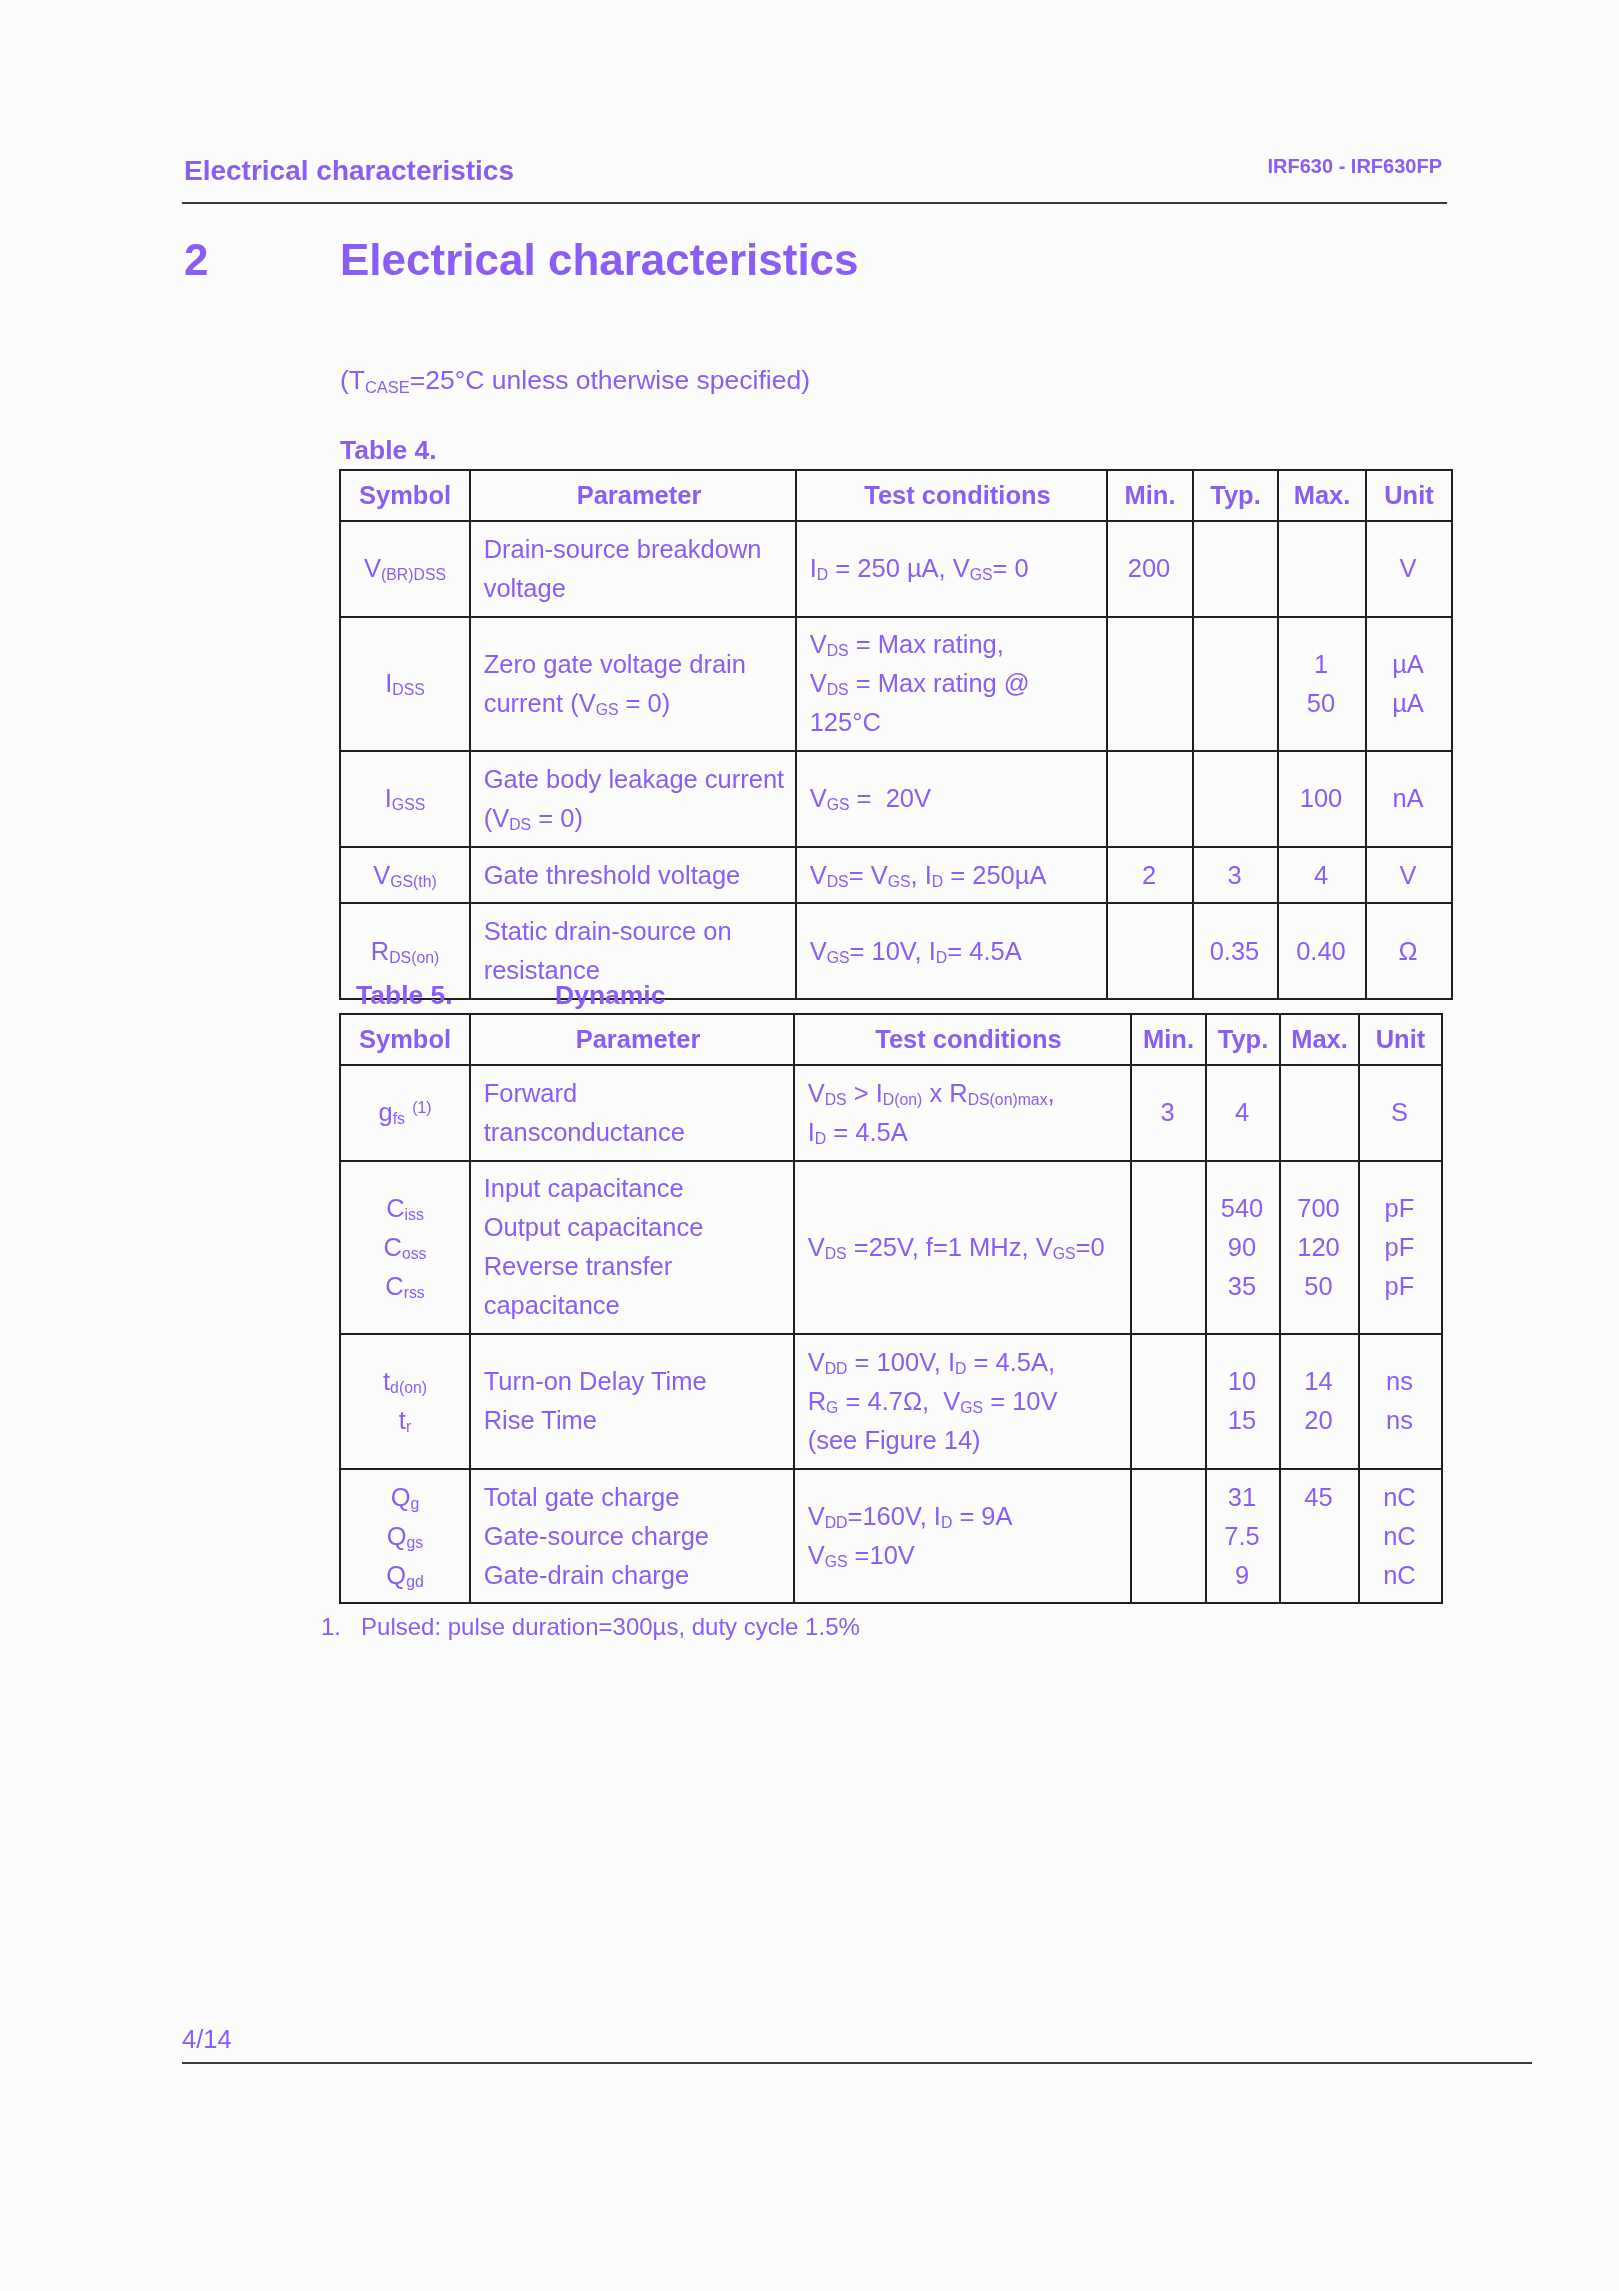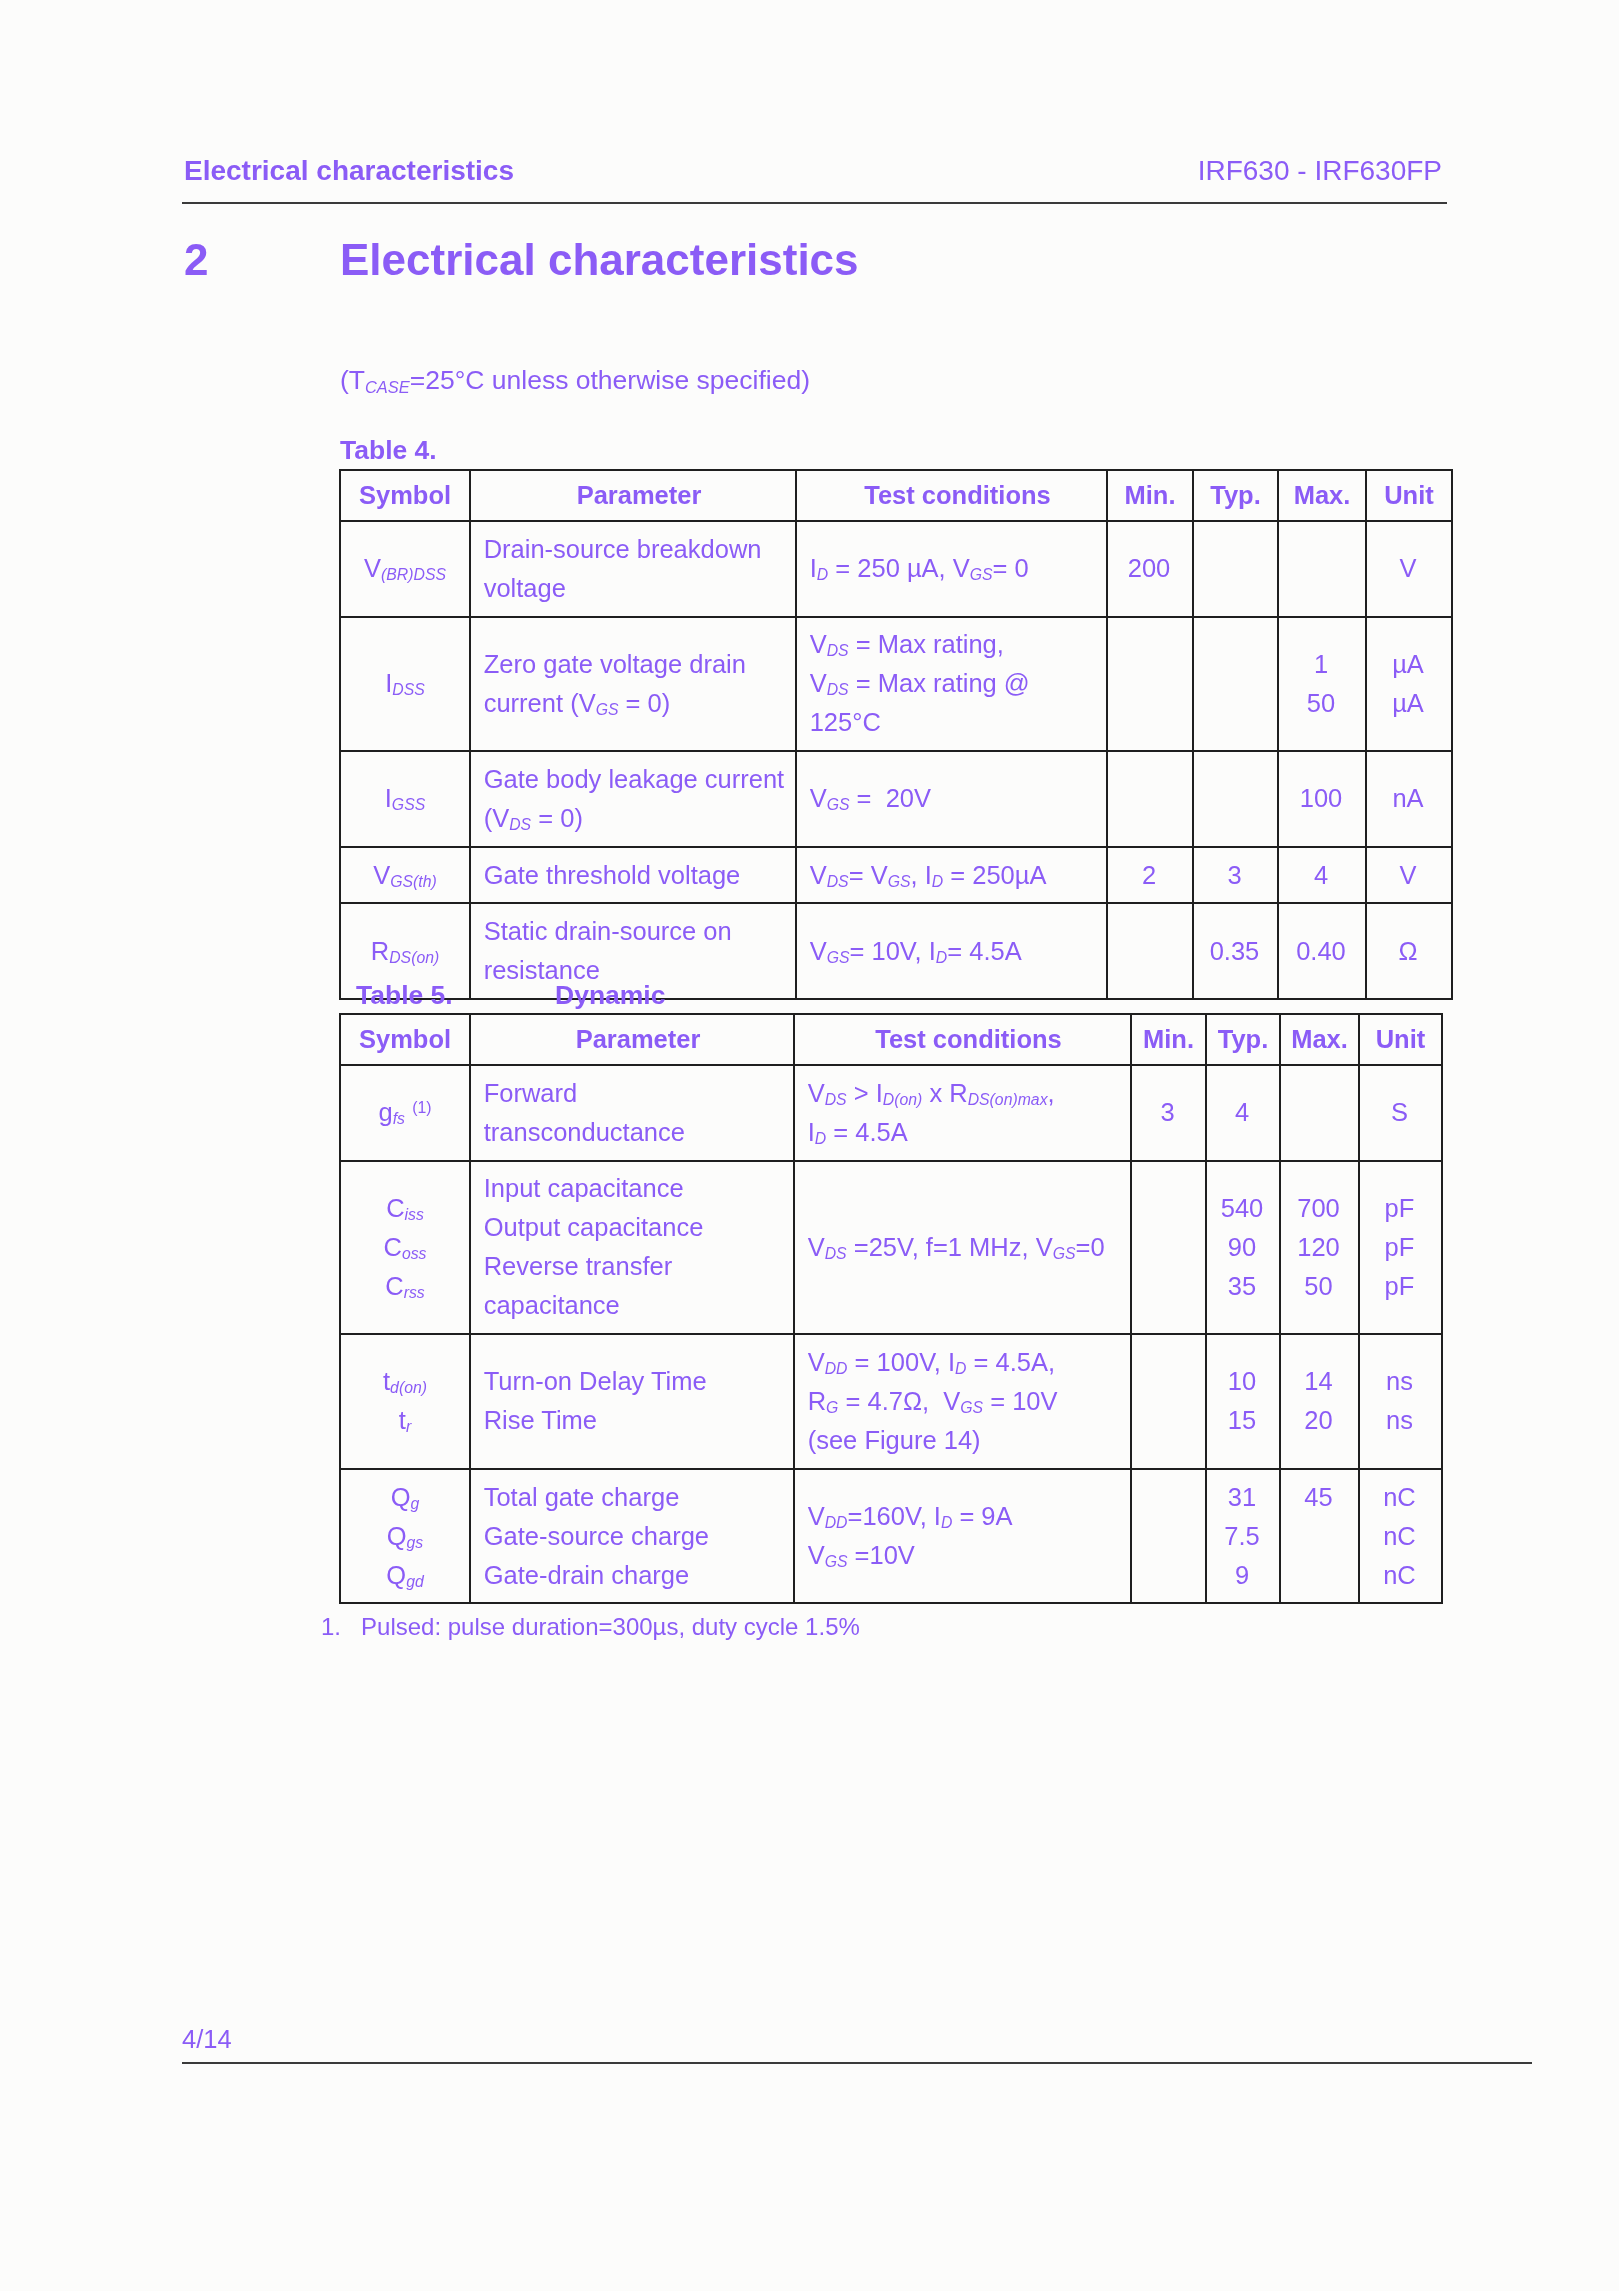--- a/index.html
+++ b/index.html
@@ -6,21 +6,21 @@
   .page{
     position:relative;
     width:1619px;height:2292px;
     background:#fcfcfb;
     font-family:"Liberation Sans","DejaVu Sans",sans-serif;
     color:#8b5cf6;
     overflow:hidden;
   }
   
   .hdr-left{position:absolute;left:184px;top:155px;font-size:28px;font-weight:bold;}
-  .hdr-right{position:absolute;right:177px;top:155px;font-size:28px;font-weight:normal;}
+  .hdr-right{position:absolute;right:177px;top:155px;font-size:20px;font-weight:bold;}
   .hdr-rule{position:absolute;left:182px;top:202px;width:1265px;height:2px;background:#3a3a3a;}
   
   .sec-num{position:absolute;left:184px;top:235px;font-size:44px;font-weight:bold;}
   .sec-title{position:absolute;left:340px;top:235px;font-size:44px;font-weight:bold;}
   .subtitle{position:absolute;left:340px;top:365px;font-size:26.5px;}
   
   .caption{position:absolute;display:flex;font-size:26.5px;font-weight:bold;}
   .cap-label{width:160px;}
   #cap4{left:340px;top:435px;flex-direction:column;}
   #cap5{left:356px;top:980px;gap:39px;}
@@ -45,21 +45,21 @@
   .c0{text-align:center;}
   .c1,.c2{text-align:left;padding-left:12.7px;padding-right:7.8px;}
   .c3,.c4,.c5,.c6{text-align:center;padding-left:2px;padding-right:4px;}
   .head.c1,.head.c2{text-align:left;padding-left:14px;}
   
   .t0 .c0{width:128px}.t0 .c1{width:326px}.t0 .c2{width:311px}
   .t0 .c3{width:86px}.t0 .c4{width:85px}.t0 .c5{width:88px}.t0 .c6{width:86px}
   
   .t1 .c0{width:128px}.t1 .c1{width:324px}.t1 .c2{width:337px}
   .t1 .c3{width:75px}.t1 .c4{width:74px}.t1 .c5{width:79px}.t1 .c6{width:83px}
-  sub{font-size:0.62em;vertical-align:-0.22em;line-height:0;letter-spacing:0;font-style:italic;}
+  sub{font-size:0.62em;vertical-align:-0.22em;line-height:0;letter-spacing:0;}
   sup{font-size:0.62em;vertical-align:0.5em;line-height:0;}
   
   .footnote{position:absolute;left:321px;top:1613px;font-size:24px;white-space:pre-wrap;}
   .ftr-page{position:absolute;left:182px;top:2025px;font-size:25.5px;}
   .ftr-rule{position:absolute;left:182px;top:2062px;width:1350px;height:2px;background:#3a3a3a;}
 </style>
 </head>
 <body>
 
 <div class="page">

